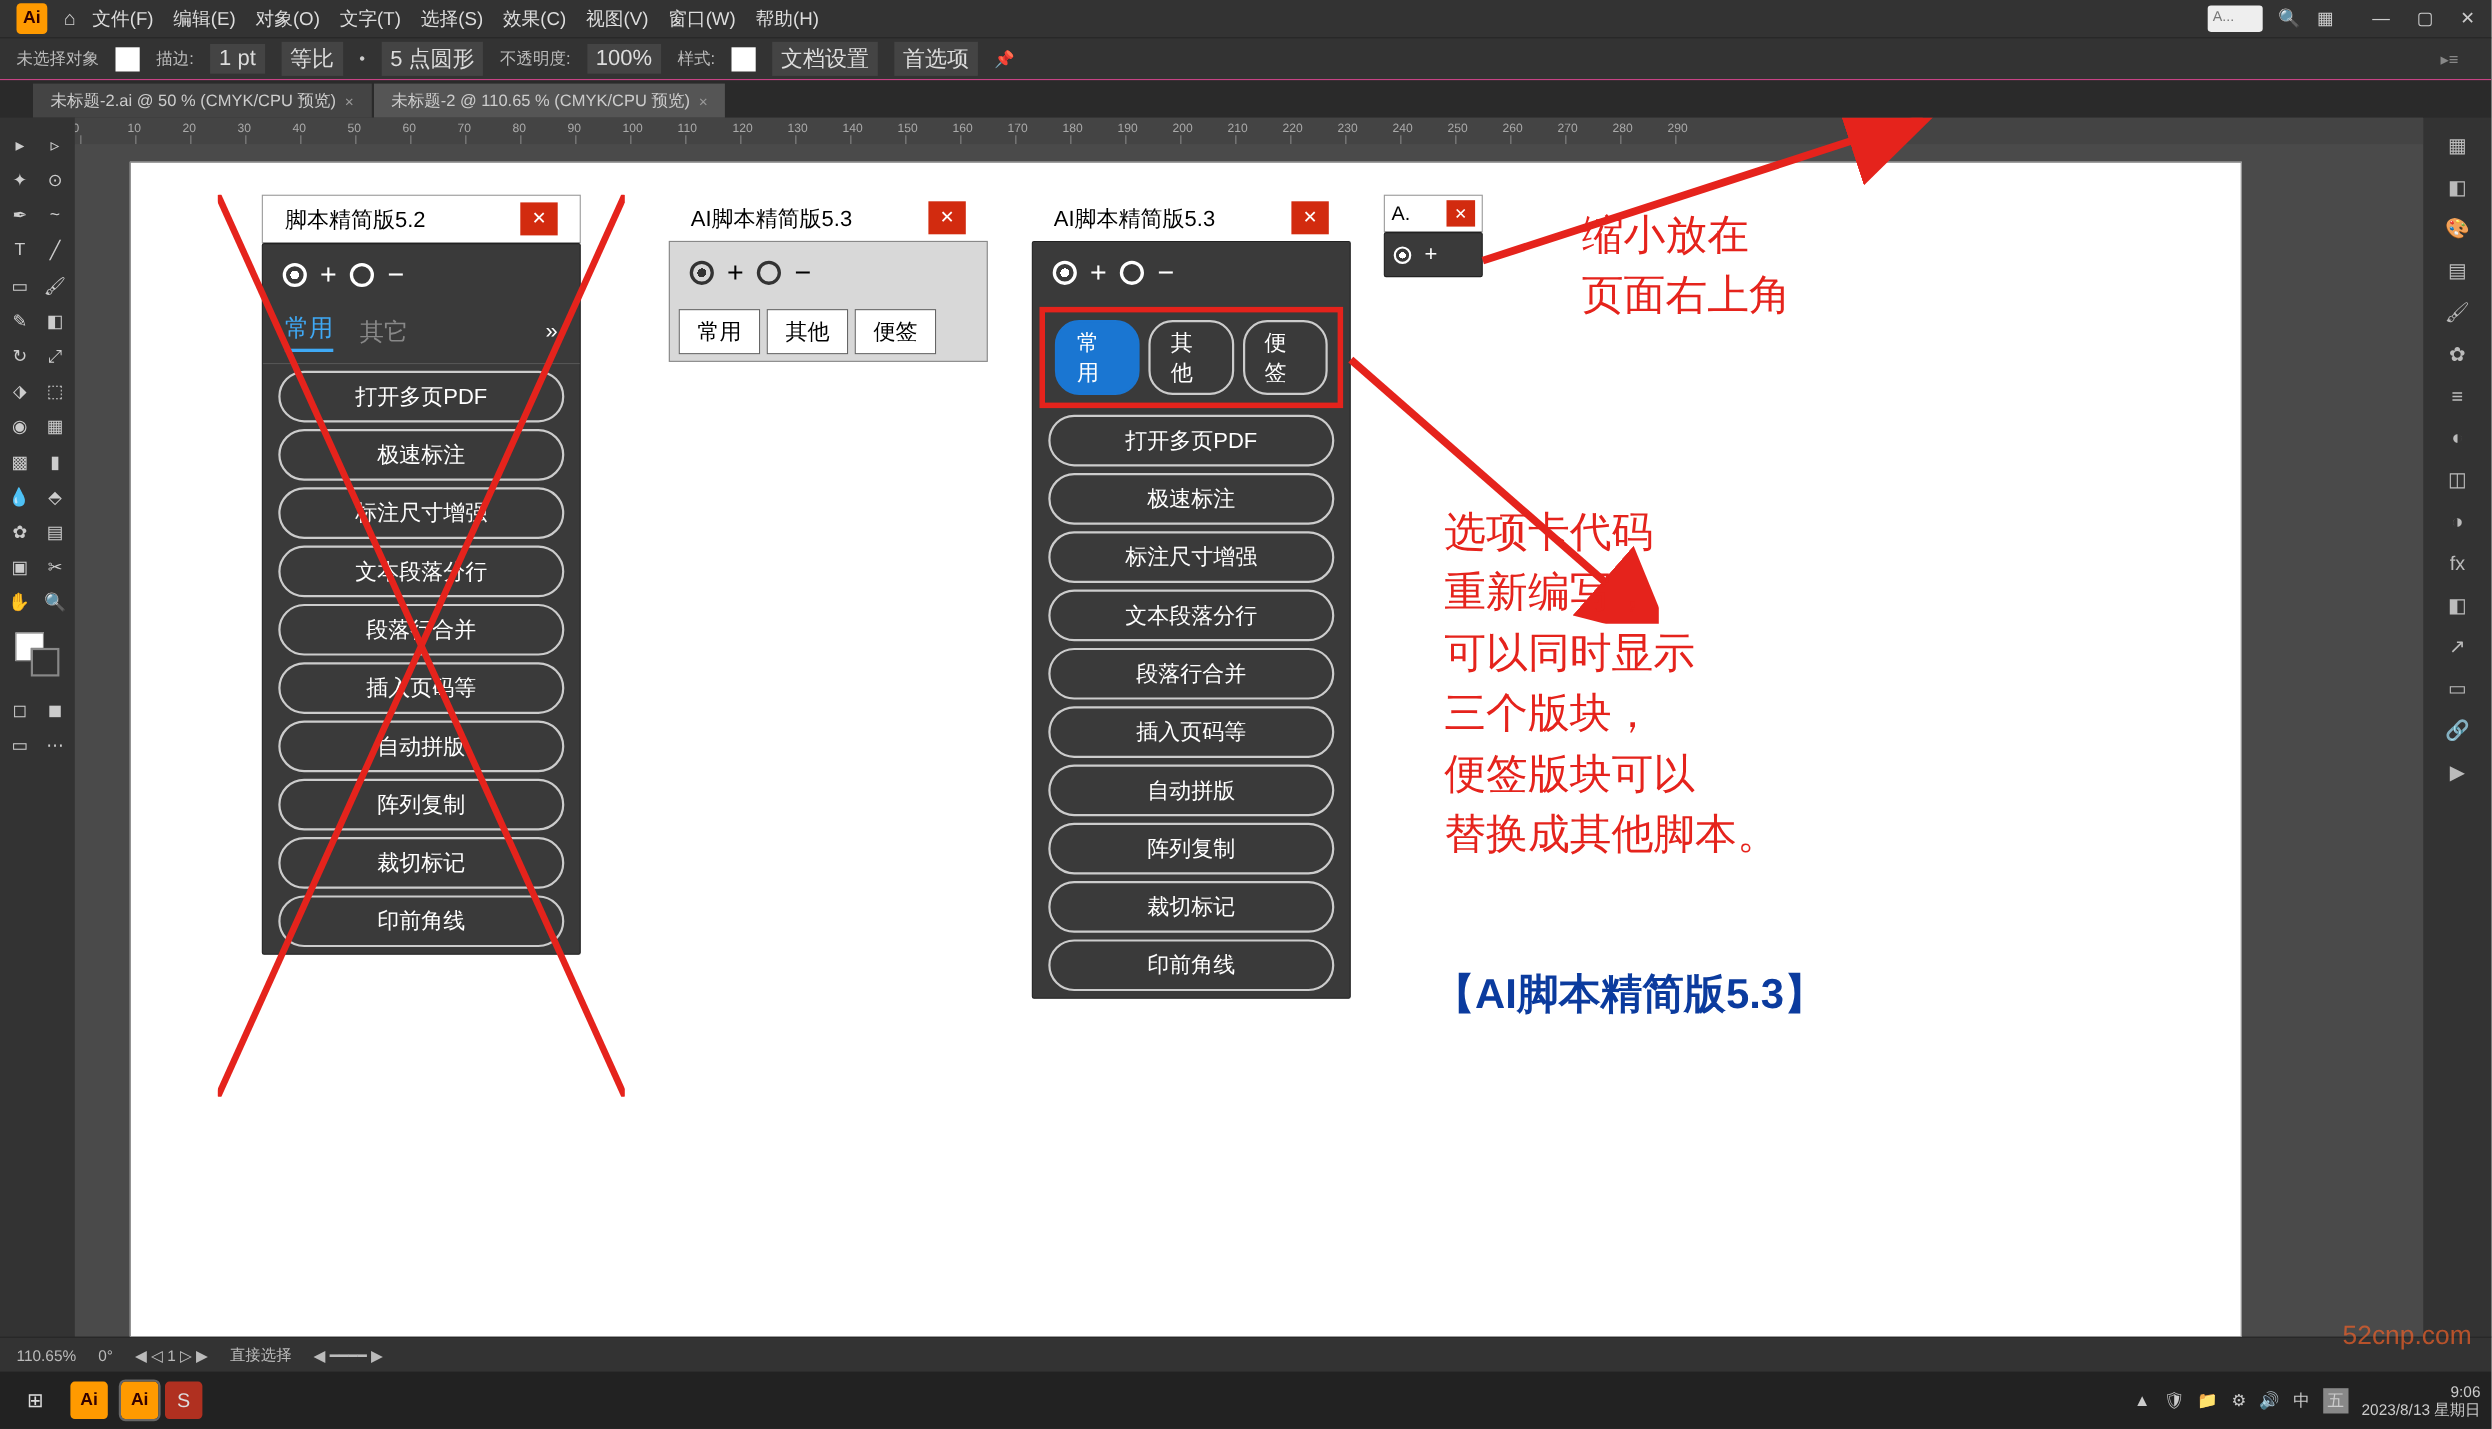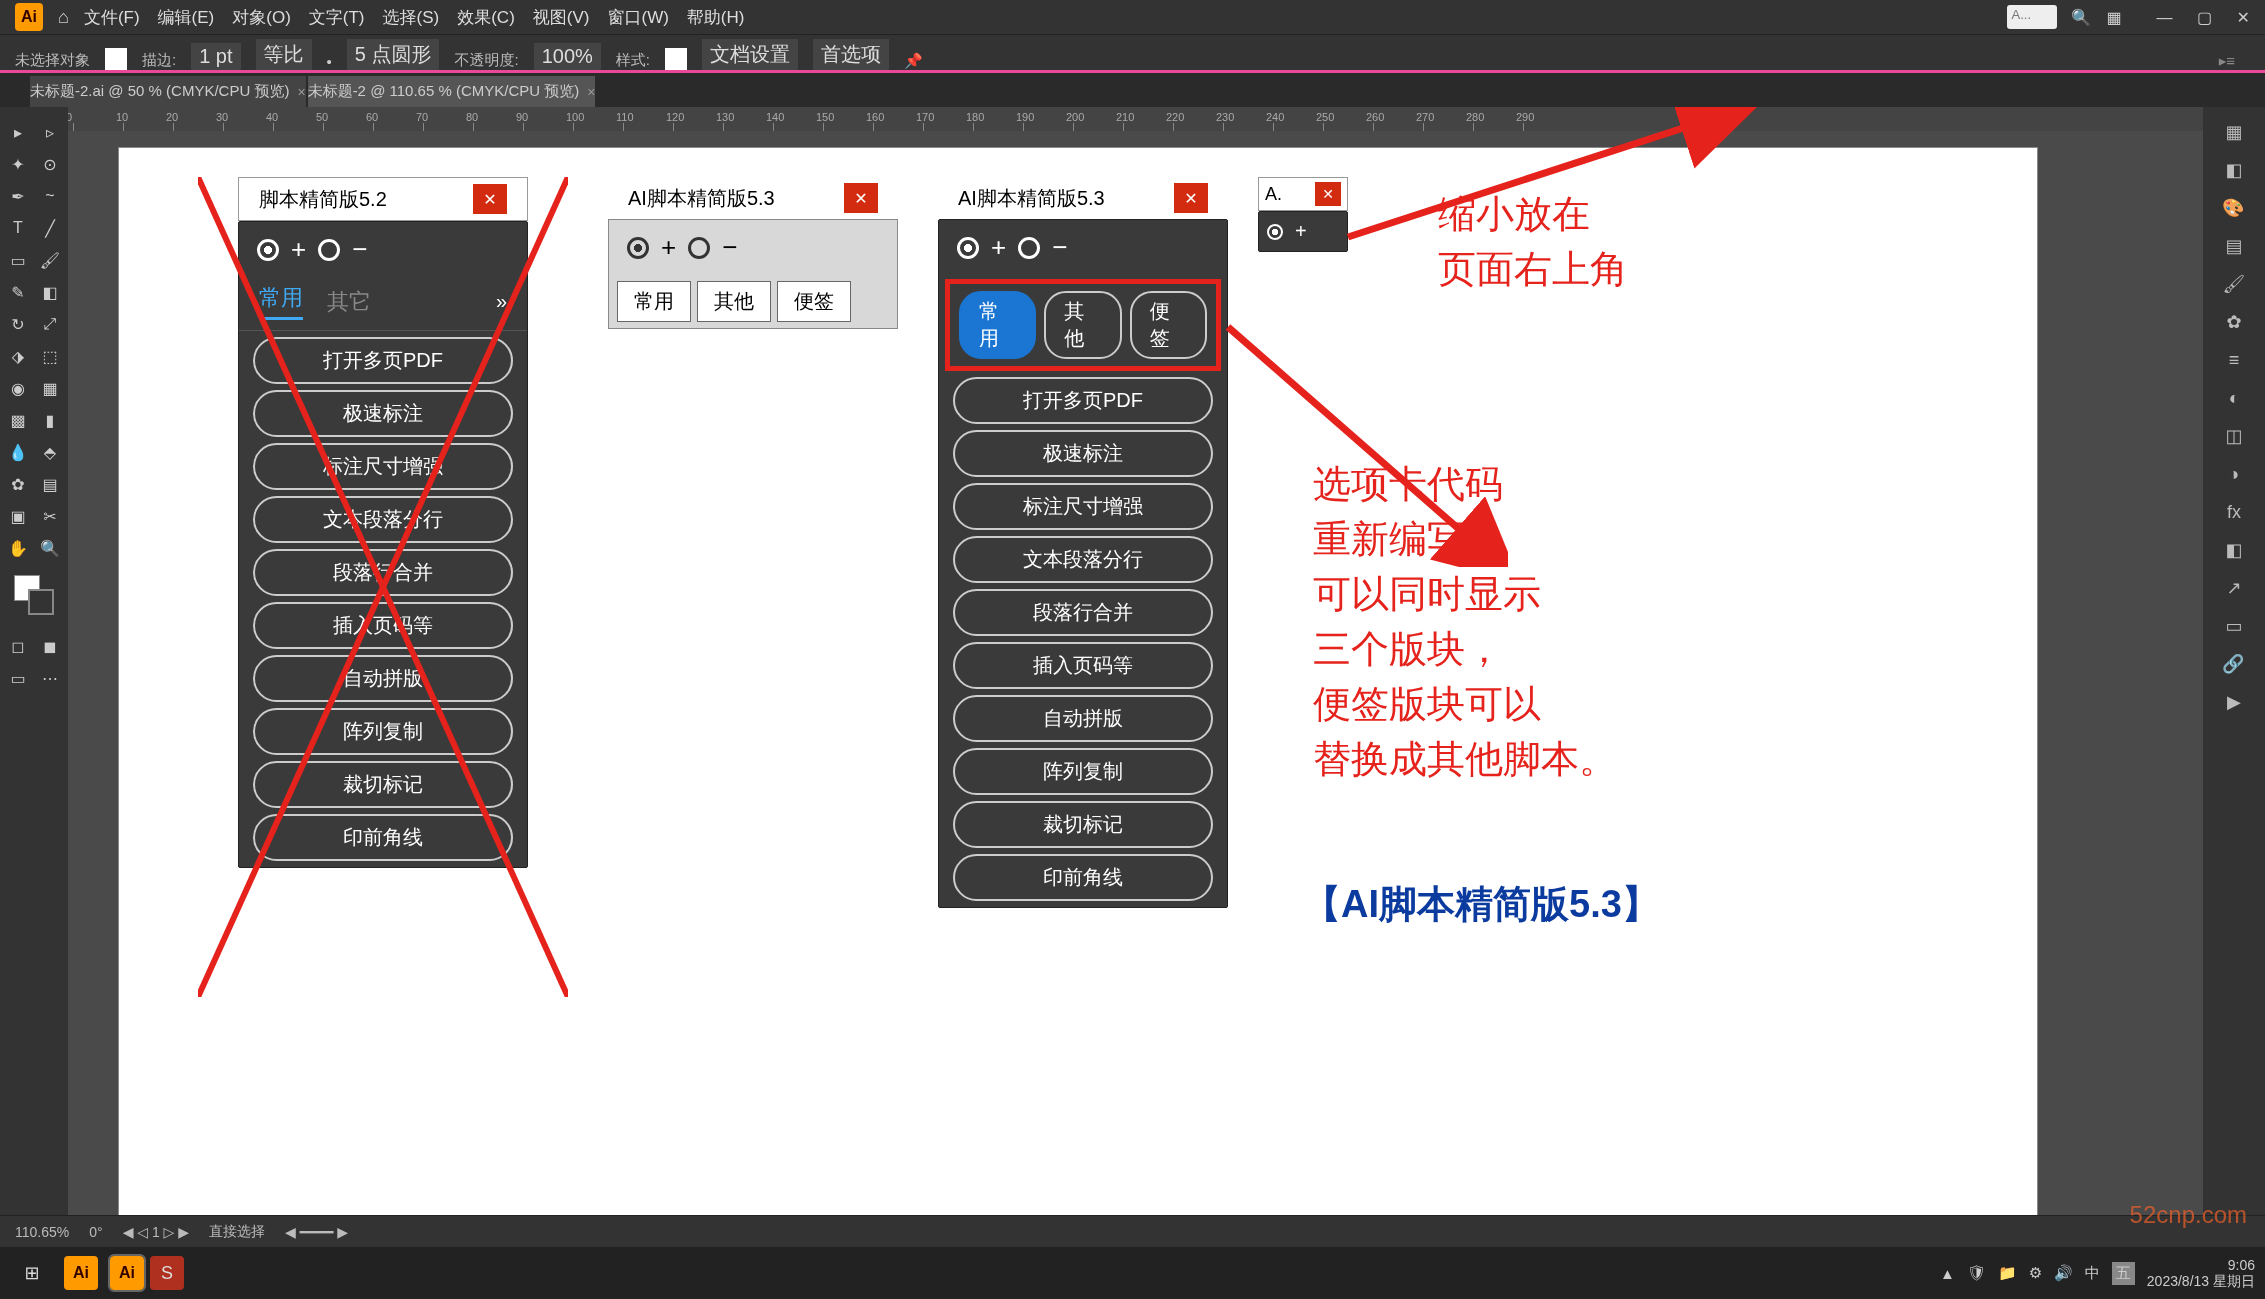--- a/index.html
+++ b/index.html
@@ -8,29 +8,29 @@
 
 .menubar { background: #333; height: 35px; display: flex; align-items: center; padding: 0 15px; border-bottom: 1px solid #222; }
 .ai-logo { width: 28px; height: 28px; background: #ff9a00; border-radius: 4px; display: flex; align-items: center; justify-content: center; color: #330000; font-weight: bold; font-size: 16px; margin-right: 15px; }
 .home-icon { color:#ccc; margin-right:15px; font-size:18px; }
 .menubar .menu-item { color: #ddd; font-size: 17px; margin-right: 18px; cursor: pointer; }
 .menubar-right { margin-left:auto; display:flex; align-items:center; gap:15px; }
 .top-search-field { background:#eee; width:50px; height:24px; border-radius:3px; color:#777; font-size:13px; padding:2px 5px; }
 .win-controls span { color:#ccc; margin-left:20px; font-size:16px; }
 
 
-.optbar { background: #333; height: 38px; display: flex; align-items: flex-end; padding: 0 15px; border-bottom: 3px solid #ec4899; font-size: 15px; }
+.optbar { background: #333; height: 38px; display: flex; align-items: center; padding: 0 15px; border-bottom: 1px solid #ec4899; font-size: 15px; }
 .optbar > * { margin-right: 15px; }
 .opt-label { color: #bbb; }
 .opt-input { background: #444; color: #ddd; padding: 2px 8px; font-size:20px; min-width: 40px; display:inline-block; }
 .opt-swatch { width:22px; height:22px; background:#fff; display:inline-block; vertical-align:middle; }
 
 
 .doctabs { background: #2a2a2a; height: 34px; display: flex; align-items: flex-end; padding-left: 30px; }
-.doctab { background: #444; color: #ccc; padding: 6px 0; font-size: 15px; margin-right: 2px; cursor:pointer; display:flex; align-items:center; gap:8px; }
+.doctab { background: #444; color: #ccc; padding: 6px 16px; font-size: 15px; margin-right: 2px; cursor:pointer; display:flex; align-items:center; gap:8px; }
 .doctab.active { background: #555; }
 .doctab .close-x { color:#999; font-size:14px; }
 
 
 .workspace { display: flex; height: calc(100% - 35px - 38px - 34px - 32px - 52px); position: relative; }
 
 
 .left-tools { width: 68px; background: #333; padding-top: 10px; display: flex; flex-direction: column; align-items: center; gap: 2px; }
 .tool-row { display:flex; gap:2px; }
 .tool { width: 30px; height: 30px; color: #ccc; display:flex; align-items:center; justify-content:center; font-size:16px; cursor:pointer; }

